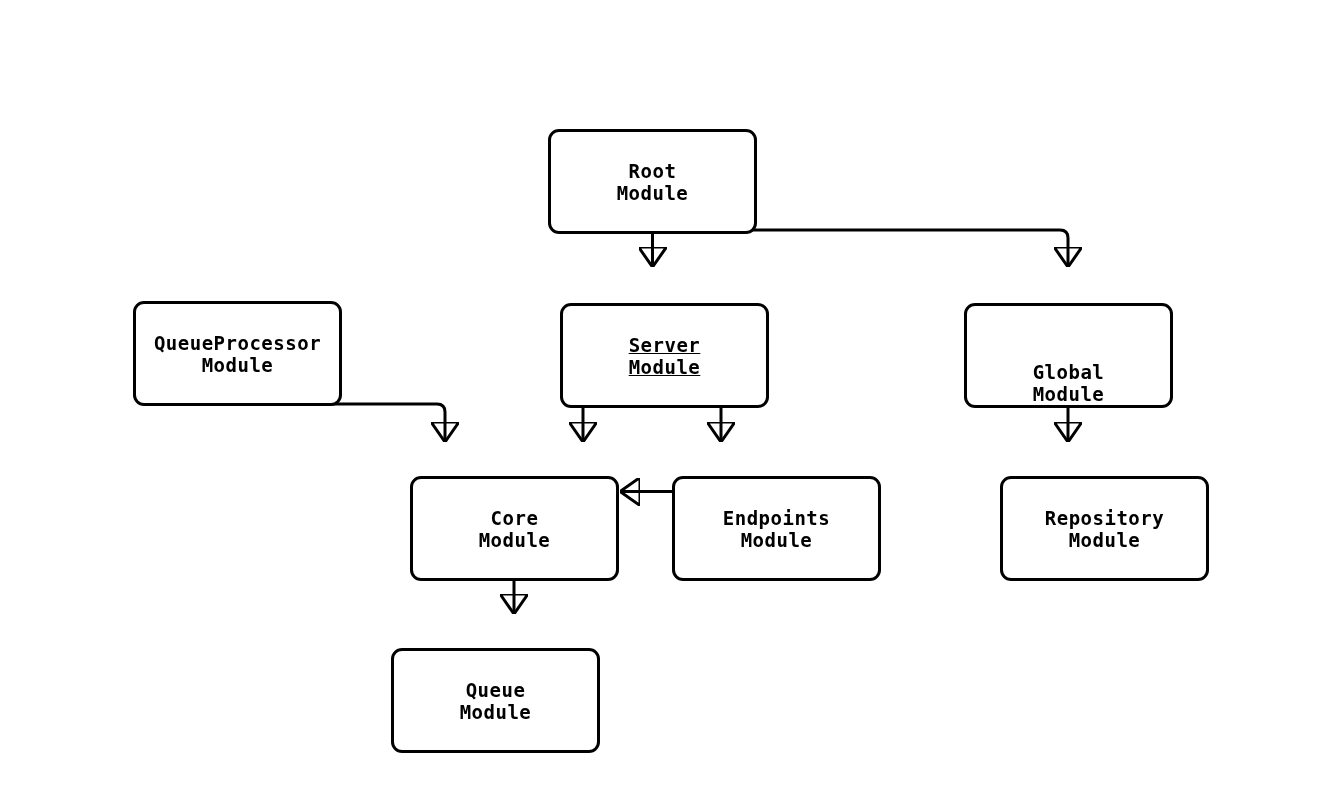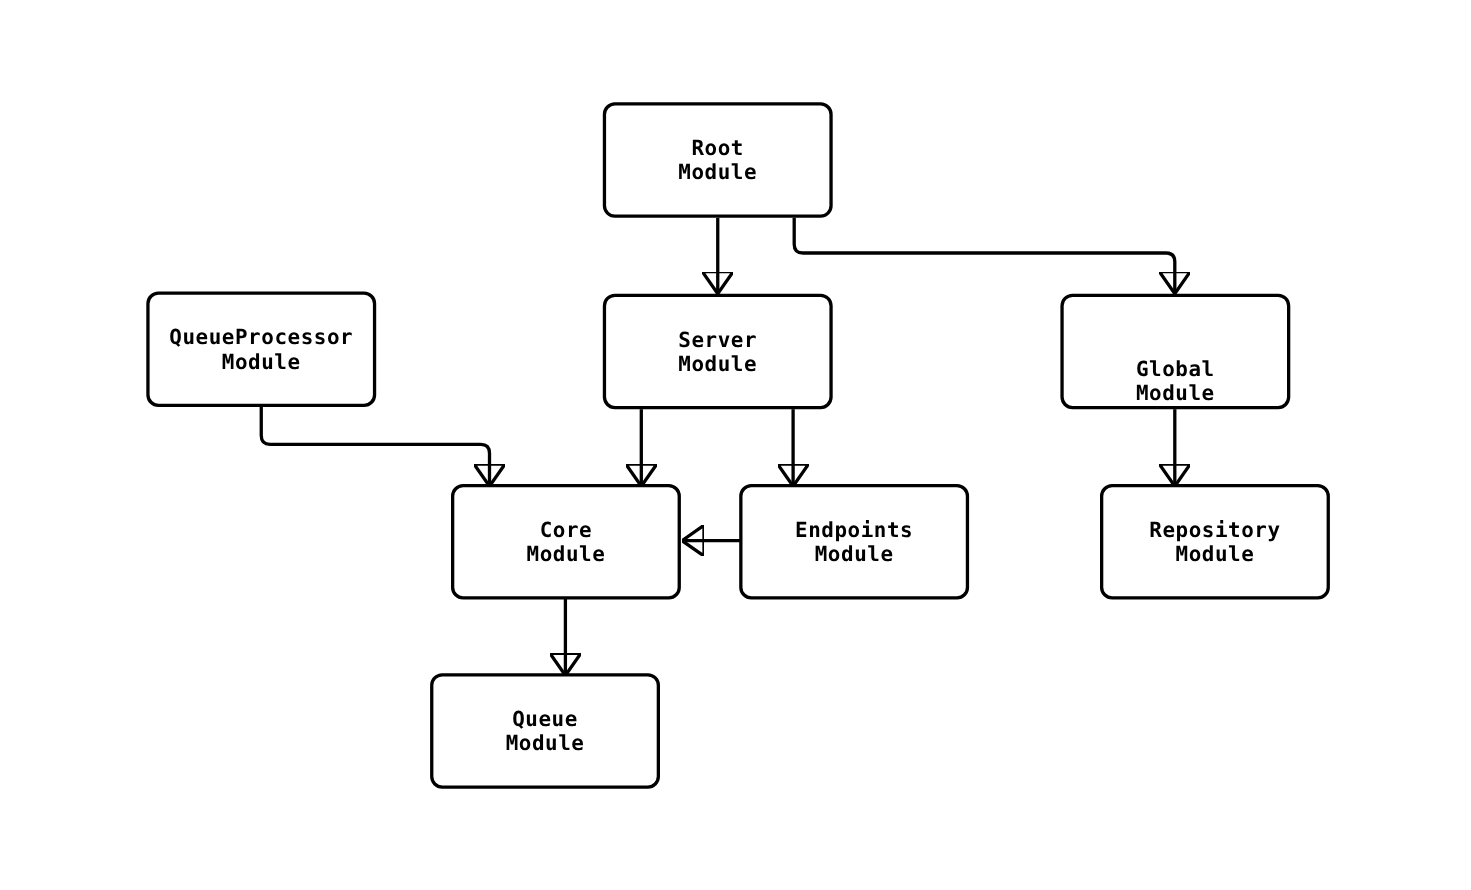--- a/index.html
+++ b/index.html
@@ -38,25 +38,26 @@
     display: flex;
     flex-direction: column;
     align-items: center;
     justify-content: center;
     text-align: center;
     color: #000000;
     font-weight: bold;
     font-size: 19px;
     line-height: 22px;
     letter-spacing: 0.5px;
+    margin-top: 36px;
   }
   .node span { display: block; }
 
   .pos-root          { left: 548px; top: 93px;  }
-  .pos-server        { left: 548px; top: 267px; }
+  .pos-server        { left: 560px; top: 267px; text-decoration: underline; }
   .pos-queueprocessor{ left: 133px; top: 265px; }
   .pos-global        { left: 964px; top: 267px; justify-content: flex-end; }
   .pos-core          { left: 410px; top: 440px; text-align: right; }
   .pos-endpoints     { left: 672px; top: 440px; }
   .pos-repository    { left: 1000px; top: 440px; }
   .pos-queue         { left: 391px; top: 612px; }
 </style>
 </head>
 <body>
 

